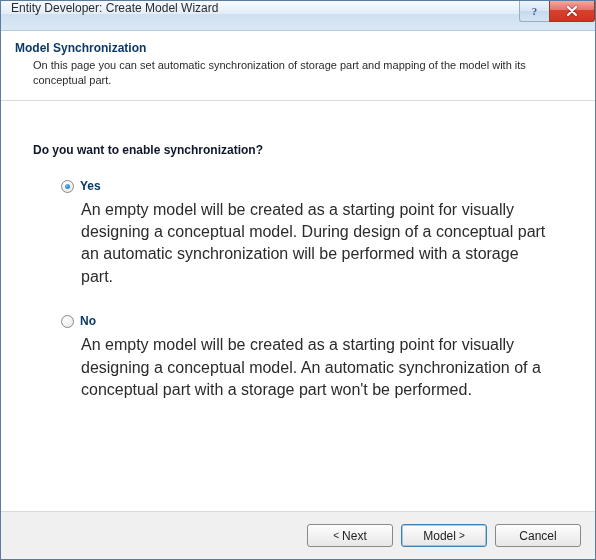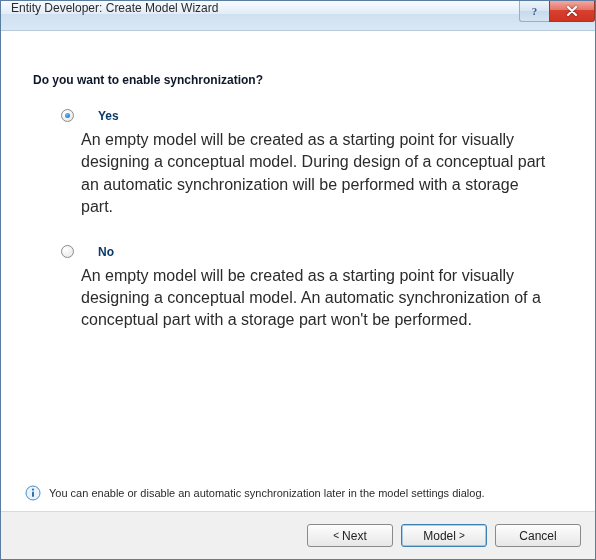--- a/index.html
+++ b/index.html
@@ -88,22 +88,22 @@
       color: #0f172a;
       font-size: 12px;
       margin-bottom: 22px;
     }
     .option {
       margin-left: 28px;
       margin-bottom: 26px;
     }
     .option-row {
       display: flex;
-      align-items: flex-start;
-      gap: 24px;
+      align-items: flex-end;
+      gap: 6px;
       margin-bottom: 6px;
     }
     .radio {
       width: 13px;
       height: 13px;
       border-radius: 50%;
       border: 1px solid #8a8a8a;
       background: radial-gradient(circle at 35% 30%, #fff, #e5e5e5);
       display: inline-flex;
       align-items: center;
@@ -191,20 +191,24 @@
         </svg>
       </div>
       <div class="titlebar-btn close">
         <svg width="12" height="10" viewBox="0 0 12 10">
           <path d="M2 1 L10 9 M10 1 L2 9" stroke="#fff" stroke-width="2" stroke-linecap="round"></path>
         </svg>
       </div>
     </div>
   </div>
 
+  <div class="header">
+    <div class="header-title">Model Synchronization</div>
+    <div class="header-sub">On this page you can set automatic synchronization of storage part and mapping of the model with its conceptual part.</div>
+  </div>
 
   <div class="content">
     <div class="question">Do you want to enable synchronization?</div>
 
     <div class="option">
       <div class="option-row">
         <span class="radio selected"></span>
         <span class="option-label">Yes</span>
       </div>
       <div class="option-desc">An empty model will be created as a starting point for visually designing a conceptual model. During design of a conceptual part an automatic synchronization will be performed with a storage part.</div>
@@ -212,28 +216,20 @@
 
     <div class="option">
       <div class="option-row">
         <span class="radio"></span>
         <span class="option-label">No</span>
       </div>
       <div class="option-desc">An empty model will be created as a starting point for visually designing a conceptual model. An automatic synchronization of a conceptual part with a storage part won't be performed.</div>
     </div>
   </div>
 
-  <div class="info-row">
-    <svg class="info-icon" viewBox="0 0 16 16">
-      <circle cx="8" cy="8" r="7" fill="#eaf3fb" stroke="#4a8ec6" stroke-width="1"></circle>
-      <circle cx="8" cy="4.6" r="1.1" fill="#2f6fa6"></circle>
-      <rect x="7" y="6.6" width="2" height="5.5" rx="1" fill="#2f6fa6"></rect>
-    </svg>
-    <span>You can enable or disable an automatic synchronization later in the model settings dialog.</span>
-  </div>
 
   <div class="footer">
     <button class="btn">
       <span class="chev">&lt;</span>
       <span>Next</span>
     </button>
     <button class="btn default">
       <span>Model</span>
       <span class="chev">&gt;</span>
     </button>

